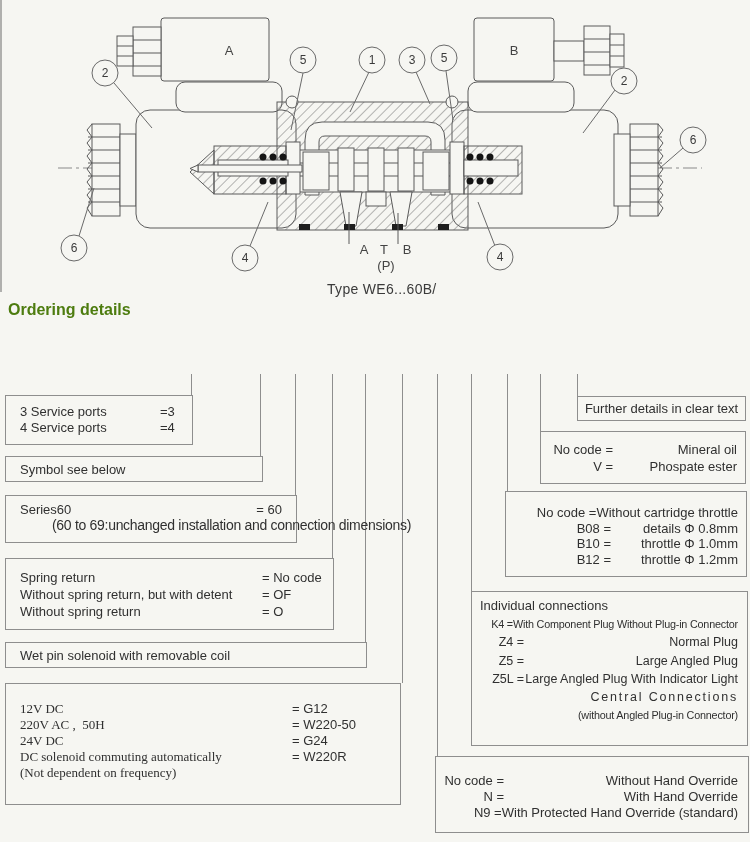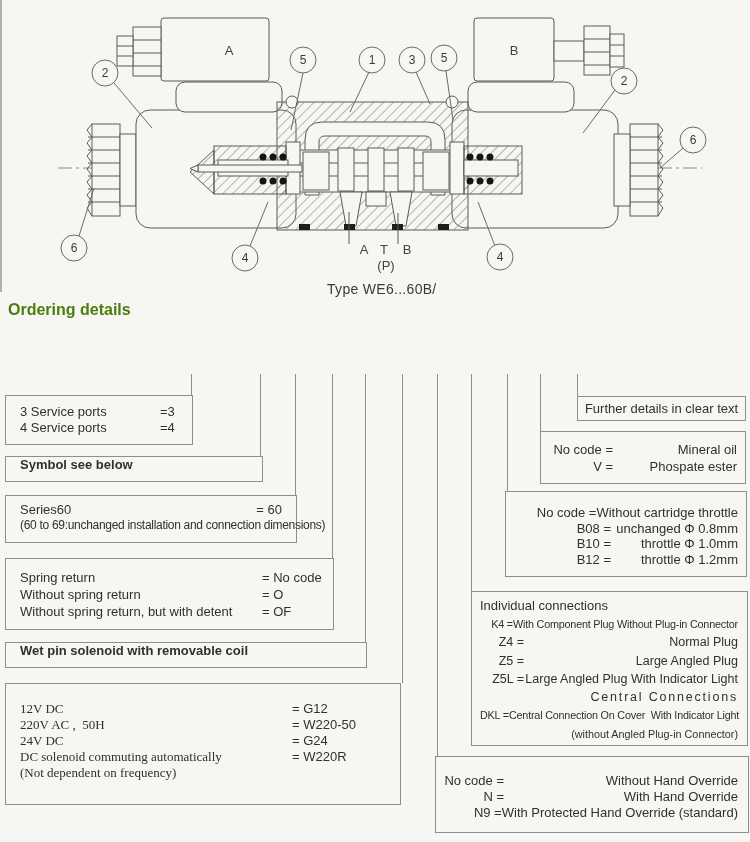--- a/index.html
+++ b/index.html
@@ -23,33 +23,33 @@
   }
   .cell:first-child{margin-left:0;}
   .cell.star{font-size:13px;}
   
   .vline{position:absolute;width:1px;background:var(--line);}
   
   .box{
     position:absolute;border:1px solid var(--line);box-sizing:border-box;
     font-size:13px;color:#303030;
   }
-  .box.center{display:flex;font-weight:bold;}
+  .box.center{display:flex;align-items:center;}
   .row{display:flex;white-space:nowrap;}
   .lv .lab{white-space:pre;}
   .lv .val{white-space:pre;}
   .cd .code{text-align:right;white-space:pre;}
   .cd .desc{flex:1;text-align:right;white-space:pre;}
   #box-service{padding:8px 0 0 14px;line-height:16px;}
   #box-service .lab{width:140px;}
   #box-symbol{padding-left:14px;}
   #box-series{padding:6px 0 0 14px;}
   #box-series .srow{display:flex;padding-right:14px;line-height:15px;}
   #box-series .val{margin-left:auto;}
-  #box-series .note{font-size:12px;letter-spacing:-.3px;line-height:16px;white-space:nowrap;}
+  #box-series .note{font-size:14px;letter-spacing:-.3px;line-height:16px;white-space:nowrap;margin-left:32px;}
   #box-spring{padding:10px 0 16px 14px;line-height:17px;}
   #box-spring .lab{width:242px;}
   #box-wetpin{padding-left:14px;}
   #box-voltage{padding:17px 0 0 14px;line-height:16px;}
   #box-voltage .lab{width:272px;font-family:Liberation Serif, serif;}
   #box-further{justify-content:center;display:flex;align-items:center;}
   #box-fluid{padding:9px 8px 0 8px;line-height:17px;}
   #box-fluid .code{width:64px;}
   #box-throttle{padding:13px 8px 0 8px;line-height:15.5px;}
   #box-throttle .code{width:97px;}
@@ -282,26 +282,26 @@
     </div>
     <div class="note">(60 to 69:unchanged installation and connection dimensions)</div>
   </div>
 
   <div id="box-spring" class="box lv" style="left:5px;top:558px;width:329px;height:72px">
       <div class="row">
         <span class="lab">Spring return</span>
         <span class="val">= No code</span>
       </div>
       <div class="row">
+        <span class="lab">Without spring return, but with detent</span>
+        <span class="val">= OF</span>
+      </div>
+      <div class="row">
         <span class="lab">Without spring return</span>
         <span class="val">= O</span>
-      </div>
-      <div class="row">
-        <span class="lab">Without spring return, but with detent</span>
-        <span class="val">= OF</span>
       </div>
     </div>
 
   <div id="box-wetpin" class="box center" style="left:5px;top:642px;width:362px;height:26px">
     <span>Wet pin solenoid with removable coil</span>
   </div>
 
   <div id="box-voltage" class="box lv" style="left:5px;top:683px;width:396px;height:122px">
       <div class="row">
         <span class="lab">12V DC</span>
@@ -340,21 +340,21 @@
       </div>
     </div>
 
   <div id="box-throttle" class="box cd" style="left:505px;top:491px;width:242px;height:86px">
       <div class="row">
         <span class="code">No code =</span>
         <span class="desc">Without cartridge throttle</span>
       </div>
       <div class="row">
         <span class="code">B08 =</span>
-        <span class="desc">unchanged Φ 0.8mm</span>
+        <span class="desc">details Φ 0.8mm</span>
       </div>
       <div class="row">
         <span class="code">B10 =</span>
         <span class="desc">throttle Φ 1.0mm</span>
       </div>
       <div class="row">
         <span class="code">B12 =</span>
         <span class="desc">throttle Φ 1.2mm</span>
       </div>
     </div>
@@ -376,24 +376,20 @@
         </div>
         <div class="row">
           <span class="code">Z5L =</span>
           <span class="desc">Large Angled Plug With Indicator Light</span>
         </div>
         <div class="row">
           <span class="code"></span>
           <span class="desc">Central Connections</span>
         </div>
         <div class="row">
-          <span class="code">DKL =</span>
-          <span class="desc">Central Connection On Cover  With Indicator Light</span>
-        </div>
-        <div class="row">
           <span class="code"></span>
           <span class="desc">(without Angled Plug-in Connector)</span>
         </div>
       </div>
   </div>
 
   <div id="box-hand" class="box cd" style="left:435px;top:756px;width:314px;height:77px">
       <div class="row">
         <span class="code">No code =</span>
         <span class="desc">Without Hand Override</span>

